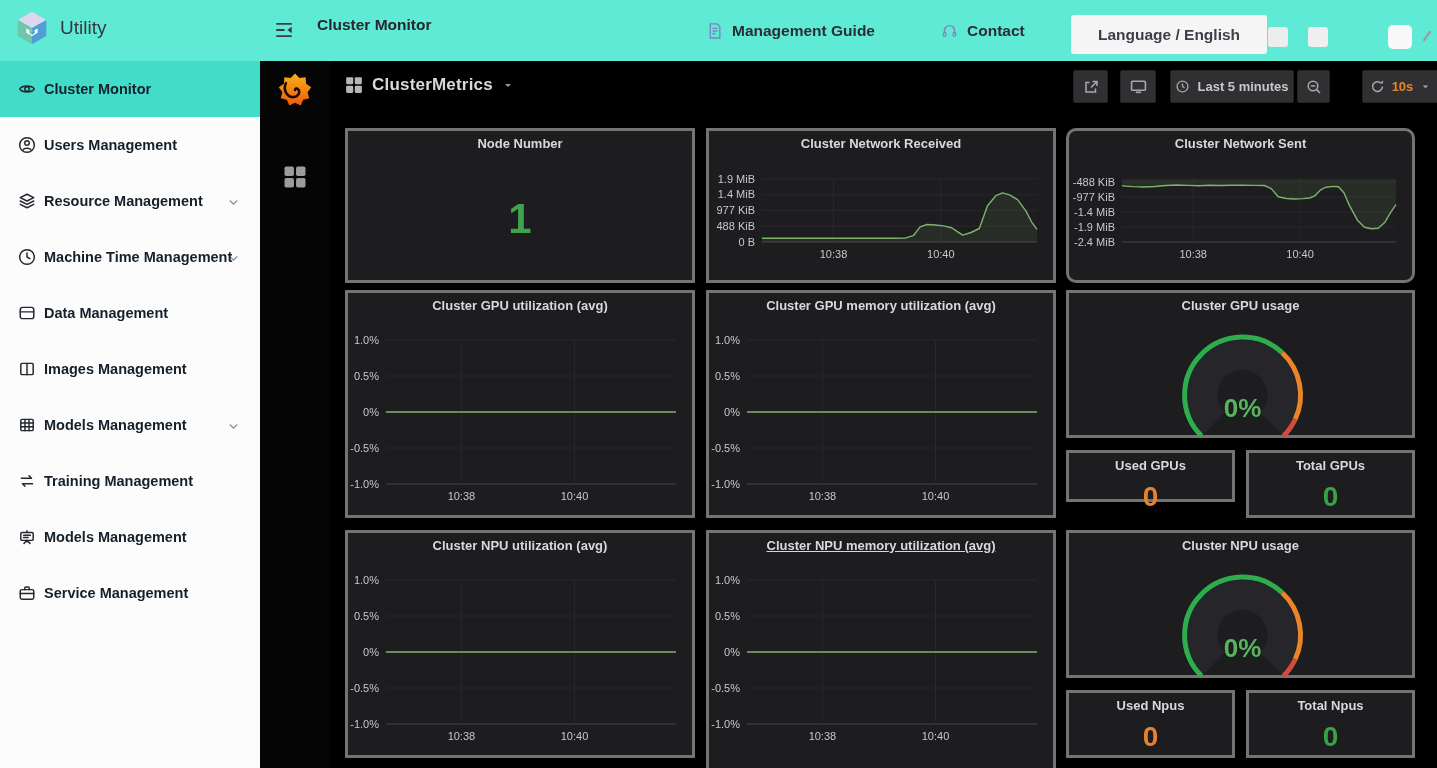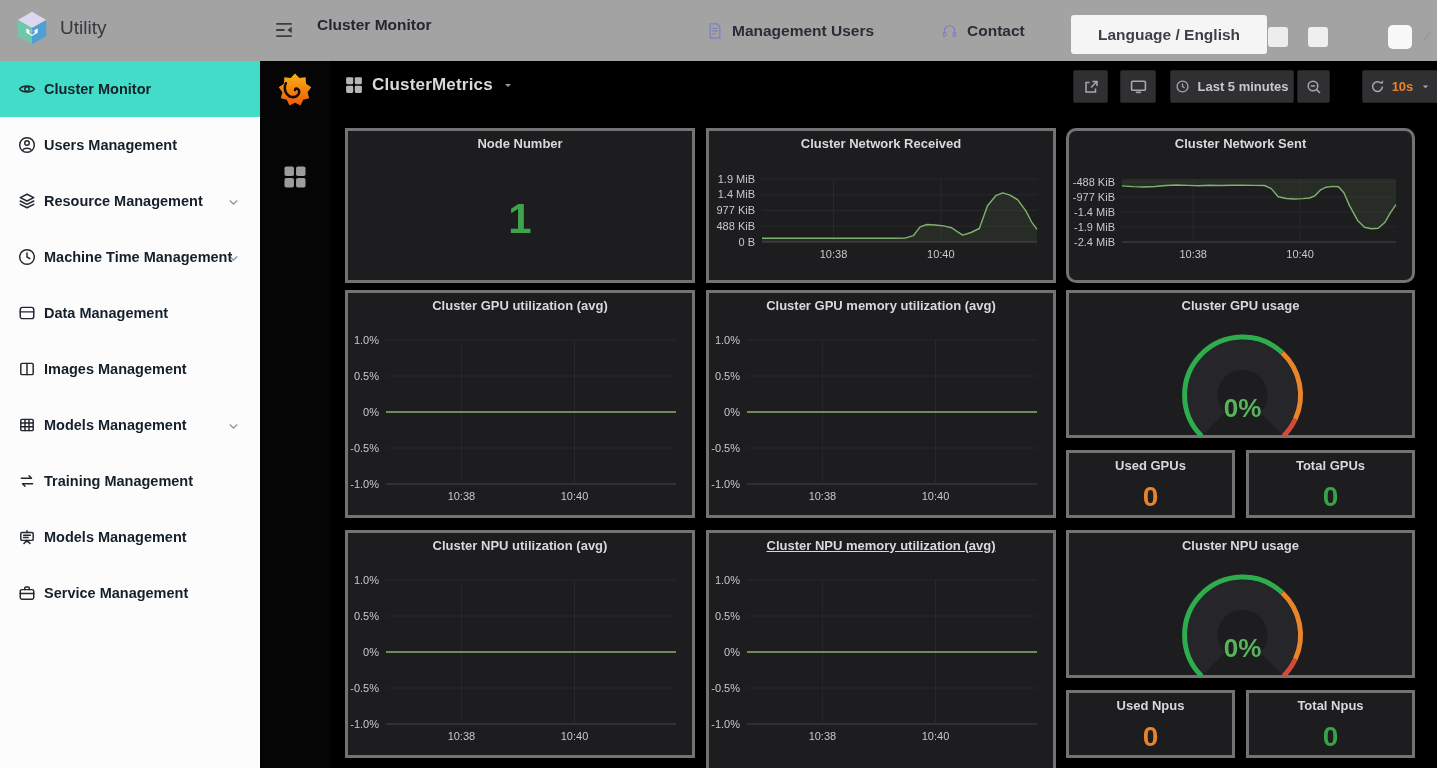--- a/index.html
+++ b/index.html
@@ -1,20 +1,20 @@
 <!DOCTYPE html>
 <html><head>
 <meta charset="utf-8">
 <style>
   html,body{margin:0;padding:0;width:1437px;height:768px;overflow:hidden;
     font-family:"Liberation Sans",sans-serif;background:#fff;}
   *{box-sizing:border-box;}
 
   
-  .topbar{position:absolute;left:0;top:0;width:1437px;height:61px;background:#a3a3a3;z-index:10;}
+  .topbar{position:absolute;left:0;top:0;width:1437px;height:61px;background:#5eead4;z-index:10;}
   .brand{position:absolute;left:13px;top:9px;display:flex;align-items:center;gap:9px;}
   .brand-name{font-size:19px;color:#38383f;}
   .menu-fold{position:absolute;left:274px;top:20px;width:20px;height:20px;cursor:pointer;}
   .page-title{position:absolute;left:317px;top:16px;font-size:15.5px;font-weight:bold;color:#262630;}
   .top-group{position:absolute;top:0;height:61px;display:flex;align-items:center;gap:9px;
     font-size:15.5px;font-weight:bold;color:#2c2c36;cursor:pointer;}
   .lang-btn{position:absolute;left:1071px;top:15px;width:196px;height:39px;background:#f5f5f6;
     border:none;border-radius:3px;font-family:inherit;font-size:15.5px;font-weight:bold;color:#3e3e48;cursor:pointer;}
   .ph-sq{position:absolute;border-radius:3px;cursor:pointer;}
   .slash{position:absolute;left:1426px;top:30px;width:2px;height:12px;background:#9a9a9a;transform:rotate(35deg);}
@@ -72,21 +72,21 @@
     </svg>
   </span>
 
   <span class="page-title">Cluster Monitor</span>
 
   <div class="top-group" style="left:706px;">
     <svg width="17" height="17" viewBox="0 0 16 16">
       <path d="M4 1.8 H10.5 L13 4.3 V15 H4 Z" stroke="#8282c0" stroke-width="1.3" fill="none"></path>
       <path d="M6 6 H11 M6 8.5 H11 M6 11 H9" stroke="#8282c0" stroke-width="1.3" fill="none"></path>
     </svg>
-    <span>Management Users</span>
+    <span>Management Guide</span>
   </div>
 
   <div class="top-group" style="left:941px;">
     <svg width="17" height="17" viewBox="0 0 16 16">
       <path d="M3.2 11 V8.2 a4.8 4.8 0 0 1 9.6 0 V11" stroke="#8282c0" stroke-width="1.3" fill="none"></path>
       <rect x="2.2" y="9.8" width="2.4" height="3.8" rx="1.1" stroke="#8282c0" stroke-width="1.1" fill="none"></rect>
       <rect x="11.4" y="9.8" width="2.4" height="3.8" rx="1.1" stroke="#8282c0" stroke-width="1.1" fill="none"></rect>
     </svg>
     <span>Contact</span>
   </div>
@@ -334,21 +334,21 @@
           <text class="tick" x="226.5" y="183" text-anchor="middle">10:40</text>
           <path d="M38.0,95.0 L328.0,95.0" fill="none" stroke="#7eb26d" stroke-width="1.4" stroke-linejoin="round"></path>
         </svg></div>
       <div class="panel" style="left: 736px; top: 229px; width: 349px; height: 148px;"><div class="ptitle">Cluster GPU usage</div><svg width="347" height="122">
           <path d="M145.2,106.3 A40,40 0 1 1 201.8,106.3" stroke="#26262a" stroke-width="30" fill="none"></path>
           <path d="M132.5,119.0 A58,58 0 0 1 213.2,35.7" stroke="#2dad4e" stroke-width="5" fill="none"></path>
           <path d="M213.2,35.7 A58,58 0 0 1 226.2,102.3" stroke="#e8842a" stroke-width="5" fill="none"></path>
           <path d="M226.2,102.3 A58,58 0 0 1 214.5,119.0" stroke="#d44a3a" stroke-width="5" fill="none"></path>
           <text x="173.5" y="100" text-anchor="middle" font-size="26" font-weight="bold" fill="#56b45d">0%</text>
         </svg></div>
-      <div class="panel" style="left: 736px; top: 389px; width: 169px; height: 68px;">
+      <div class="panel" style="left: 736px; top: 389px; width: 169px; height: 52px;">
         <div class="ptitle">Used GPUs</div>
         <div class="stat-wrap" style="height:40px;">
           <div class="stat-value" style="color:#e8832c;font-size:28px;">0</div>
         </div>
       </div>
       <div class="panel" style="left: 916px; top: 389px; width: 169px; height: 68px;">
         <div class="ptitle">Total GPUs</div>
         <div class="stat-wrap" style="height:40px;">
           <div class="stat-value" style="color:#38a345;font-size:28px;">0</div>
         </div>

